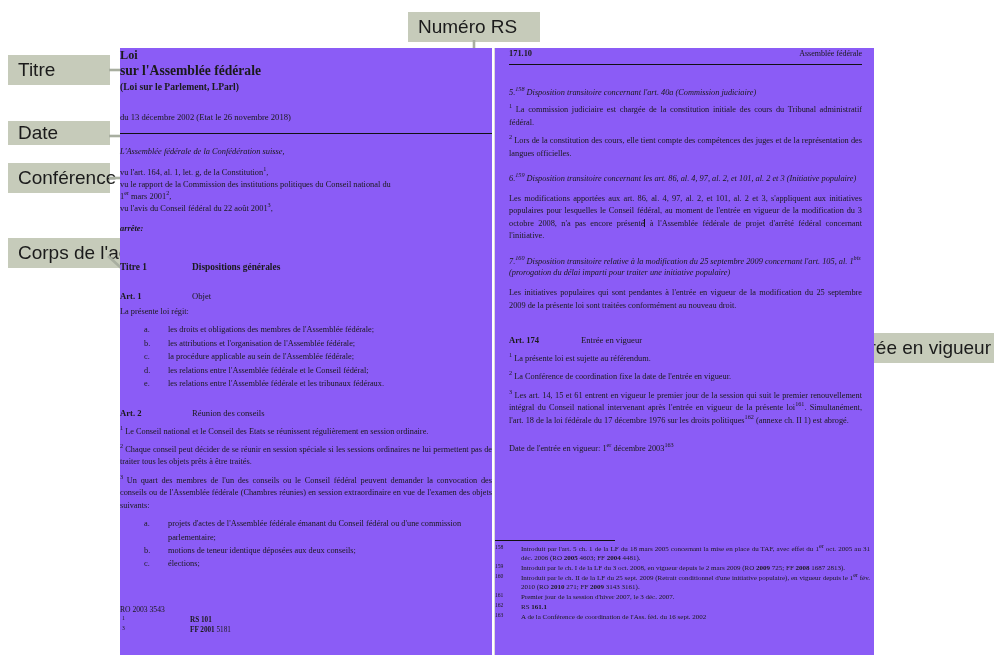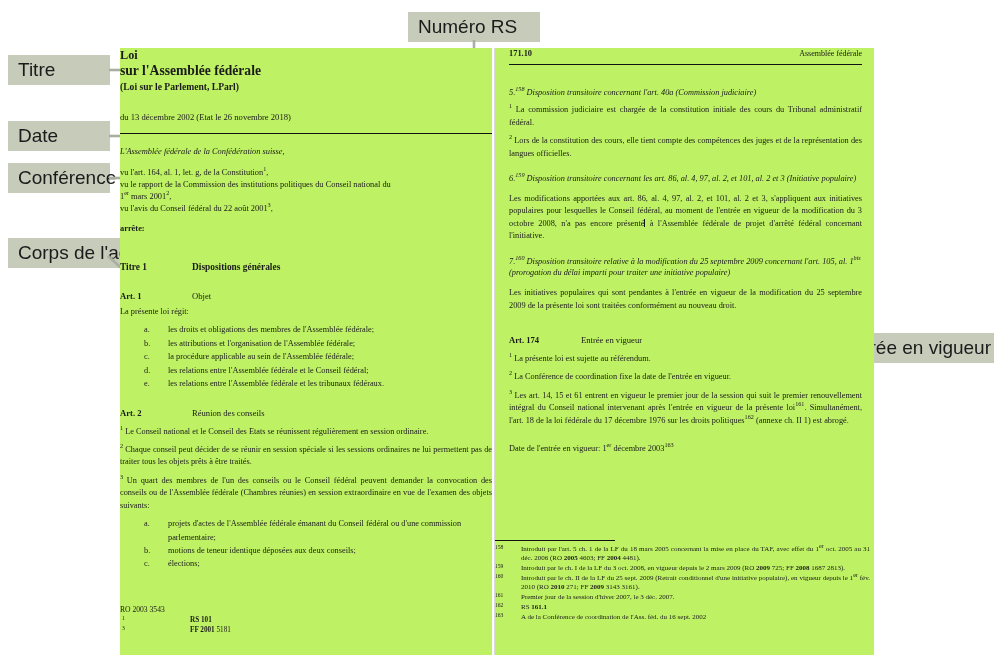--- a/index.html
+++ b/index.html
@@ -29,21 +29,21 @@
     box-sizing: border-box;
   }
   .arrow {
     position: absolute;
     pointer-events: none;
   }
 
   
   .page {
     position: absolute;
-    background: #bef264;
+    background: #8b5cf6;
     box-sizing: border-box;
   }
   #page-left  { left: 120px; top: 48px;  width: 372px; height: 607px; }
   #page-right { left: 494px; top: 48px;  width: 380px; height: 607px;
                 border-left: 1px solid #d8d8d8; }
 
   .rs-big {
     position: absolute;
     left: 440px; top: 52px;
     font-family: "Liberation Serif", serif;
@@ -78,21 +78,21 @@
     border: 0;
     border-top: 1px solid #111;
     margin: 9px 0 0 0;
   }
   .preamble-head {
     font-style: italic;
     font-size: 8.4px;
     margin: 12px 0 8px 0;
   }
   .preamble-lines { font-size: 8.4px; line-height: 1.45; text-align: left; }
-  .arrete { font-weight: bold; font-size: 8.4px; margin-top: 8px; }
+  .arrete { font-style: italic; font-weight: bold; font-size: 8.4px; margin-top: 8px; }
 
   .titre-row {
     margin-top: 24px;
     font-weight: bold;
     font-size: 9.4px;
   }
   .titre-row .num  { display: inline-block; width: 72px; }
 
   .art-row { margin-top: 16px; font-size: 8.6px; }
   .art-row .art-num { font-weight: bold; display: inline-block; width: 72px; }
@@ -179,21 +179,21 @@
   }
   .fn-right b { font-weight: bold; }
 </style>
 </head>
 <body>
 
 <div class="callout" id="cal-titre" style="left:8px; top:55px; width:102px; height:30px; display:flex; align-items:center;">
   <span>Titre</span>
 </div>
 
-<div class="callout" id="cal-date" style="left:8px; top:121px; width:102px; height:30px; display:flex; align-items:center;">
+<div class="callout" id="cal-date" style="left:8px; top:121px; width:102px; height:24px; display:flex; align-items:center;">
   <span>Date</span>
 </div>
 
 <div class="callout" id="cal-preambule" style="left:8px; top:163px; width:102px; height:30px; display:flex; align-items:center;">
   <span>Conférence</span>
 </div>
 
 <div class="callout" id="cal-corps" style="left:8px; top:238px; width:138px; height:30px; display:flex; align-items:center;">
   <span>Corps de l'acte</span>
 </div>

